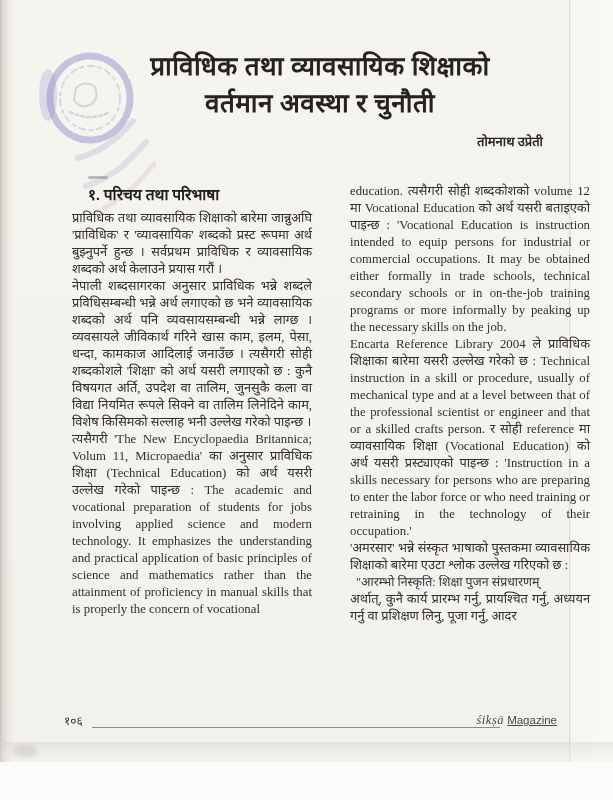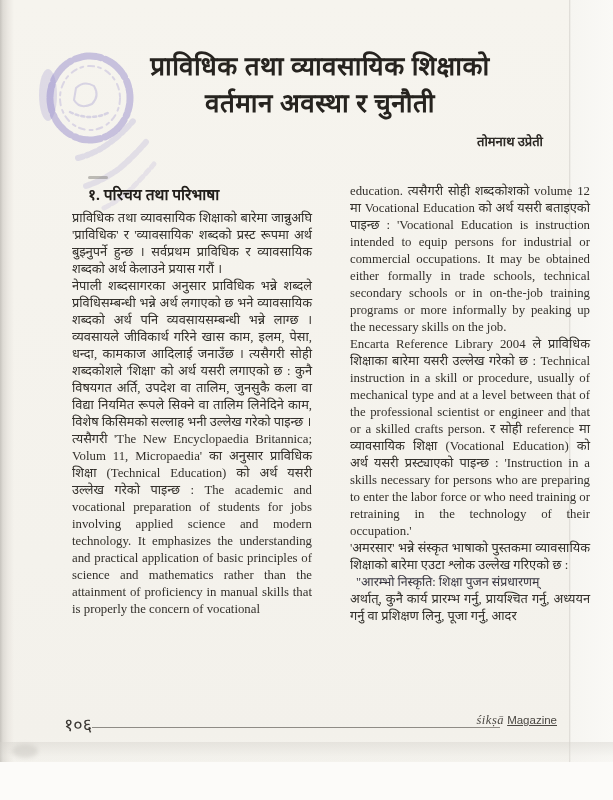--- a/index.html
+++ b/index.html
@@ -28,21 +28,21 @@
   .authors{position:absolute;right:70px;top:131px;text-align:right;
     font-weight:bold;font-size:13px;line-height:21px;color:#2c2925;}
   
   .col{position:absolute;width:240px;font-size:12.8px;line-height:17px;text-align:justify;}
   .col p{margin:0;}
   .col-left{left:72px;top:186px;}
   .col-right{left:322px;top:183px;margin-left:28px;}
   .section-heading{margin:0 0 7px 16px;font-size:15.5px;font-weight:bold;color:#211e1a;}
   .verse{padding-left:6px;font-size:12.4px;line-height:17px;text-align:left;color:#36343f;}
   
-  .footer-pagenum{position:absolute;left:64px;top:712px;font-size:18px;color:#3a3733;}
+  .footer-pagenum{position:absolute;left:64px;top:712px;font-size:12px;color:#3a3733;}
   .footer-rule{position:absolute;left:92px;top:727px;width:408px;height:1px;background:#8f8c86;}
   .footer-journal{position:absolute;right:56px;top:713px;font-size:12.5px;color:#4a4742;}
   .footer-journal .jt{font-style:italic;font-family:"Liberation Serif",serif;letter-spacing:.5px;text-align:right;}
   .footer-journal .jr{font-family:"Liberation Sans","DejaVu Sans",sans-serif;font-size:11.5px;text-decoration:underline;}
 </style>
 </head>
 <body>
 
 <div class="page">
 

